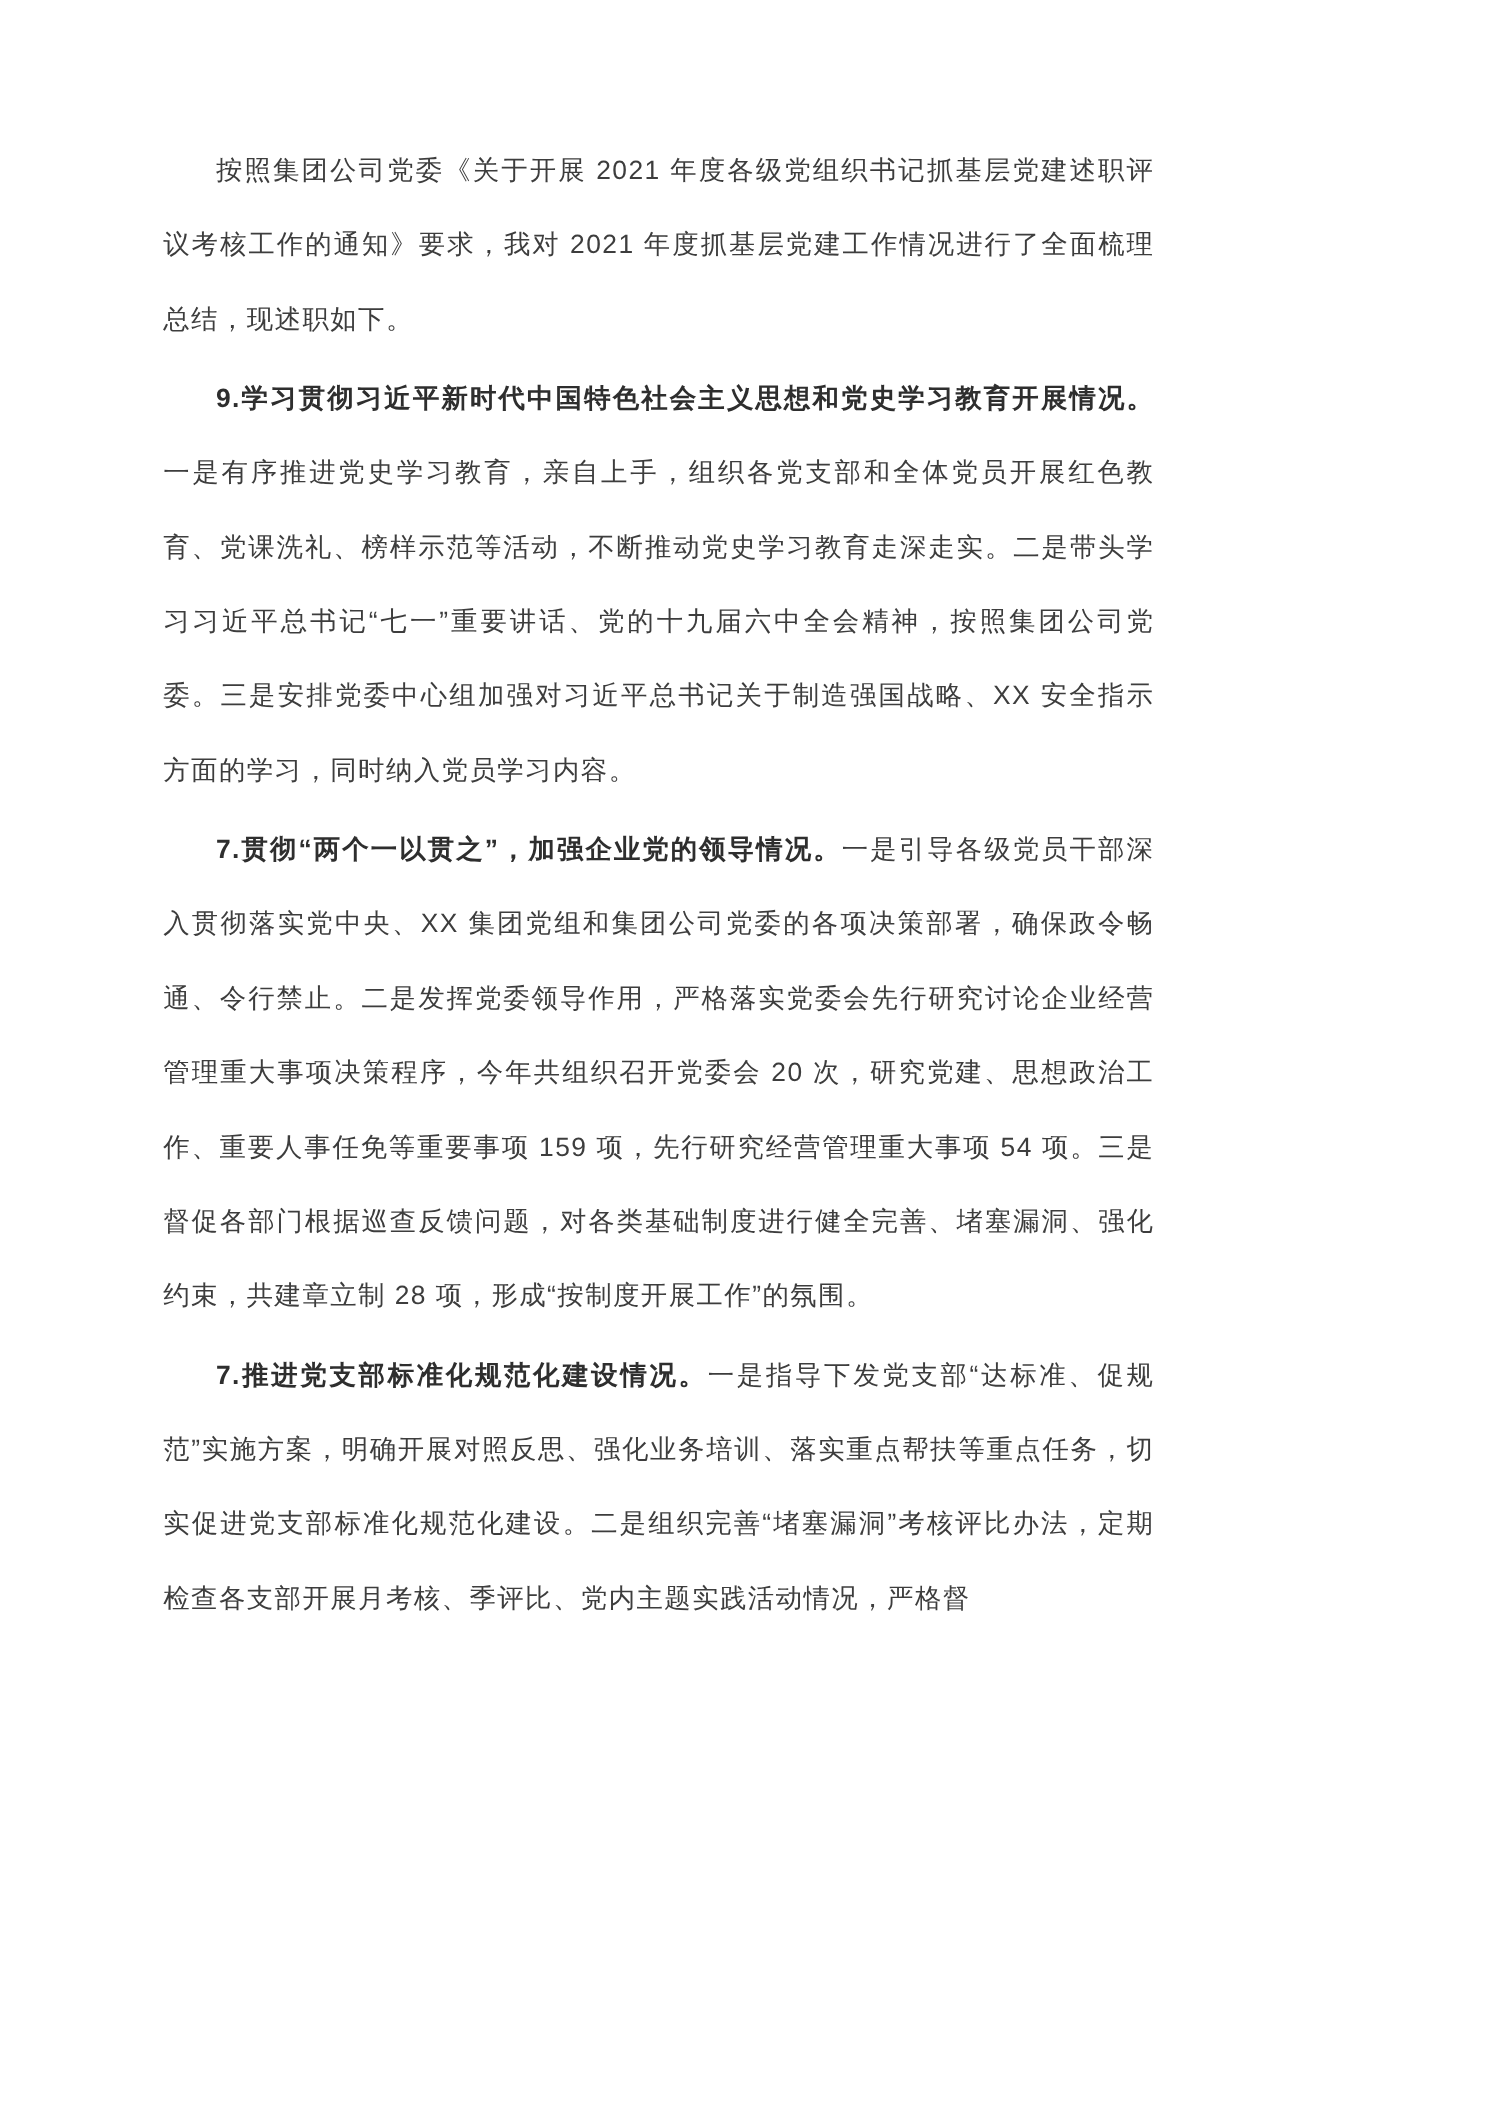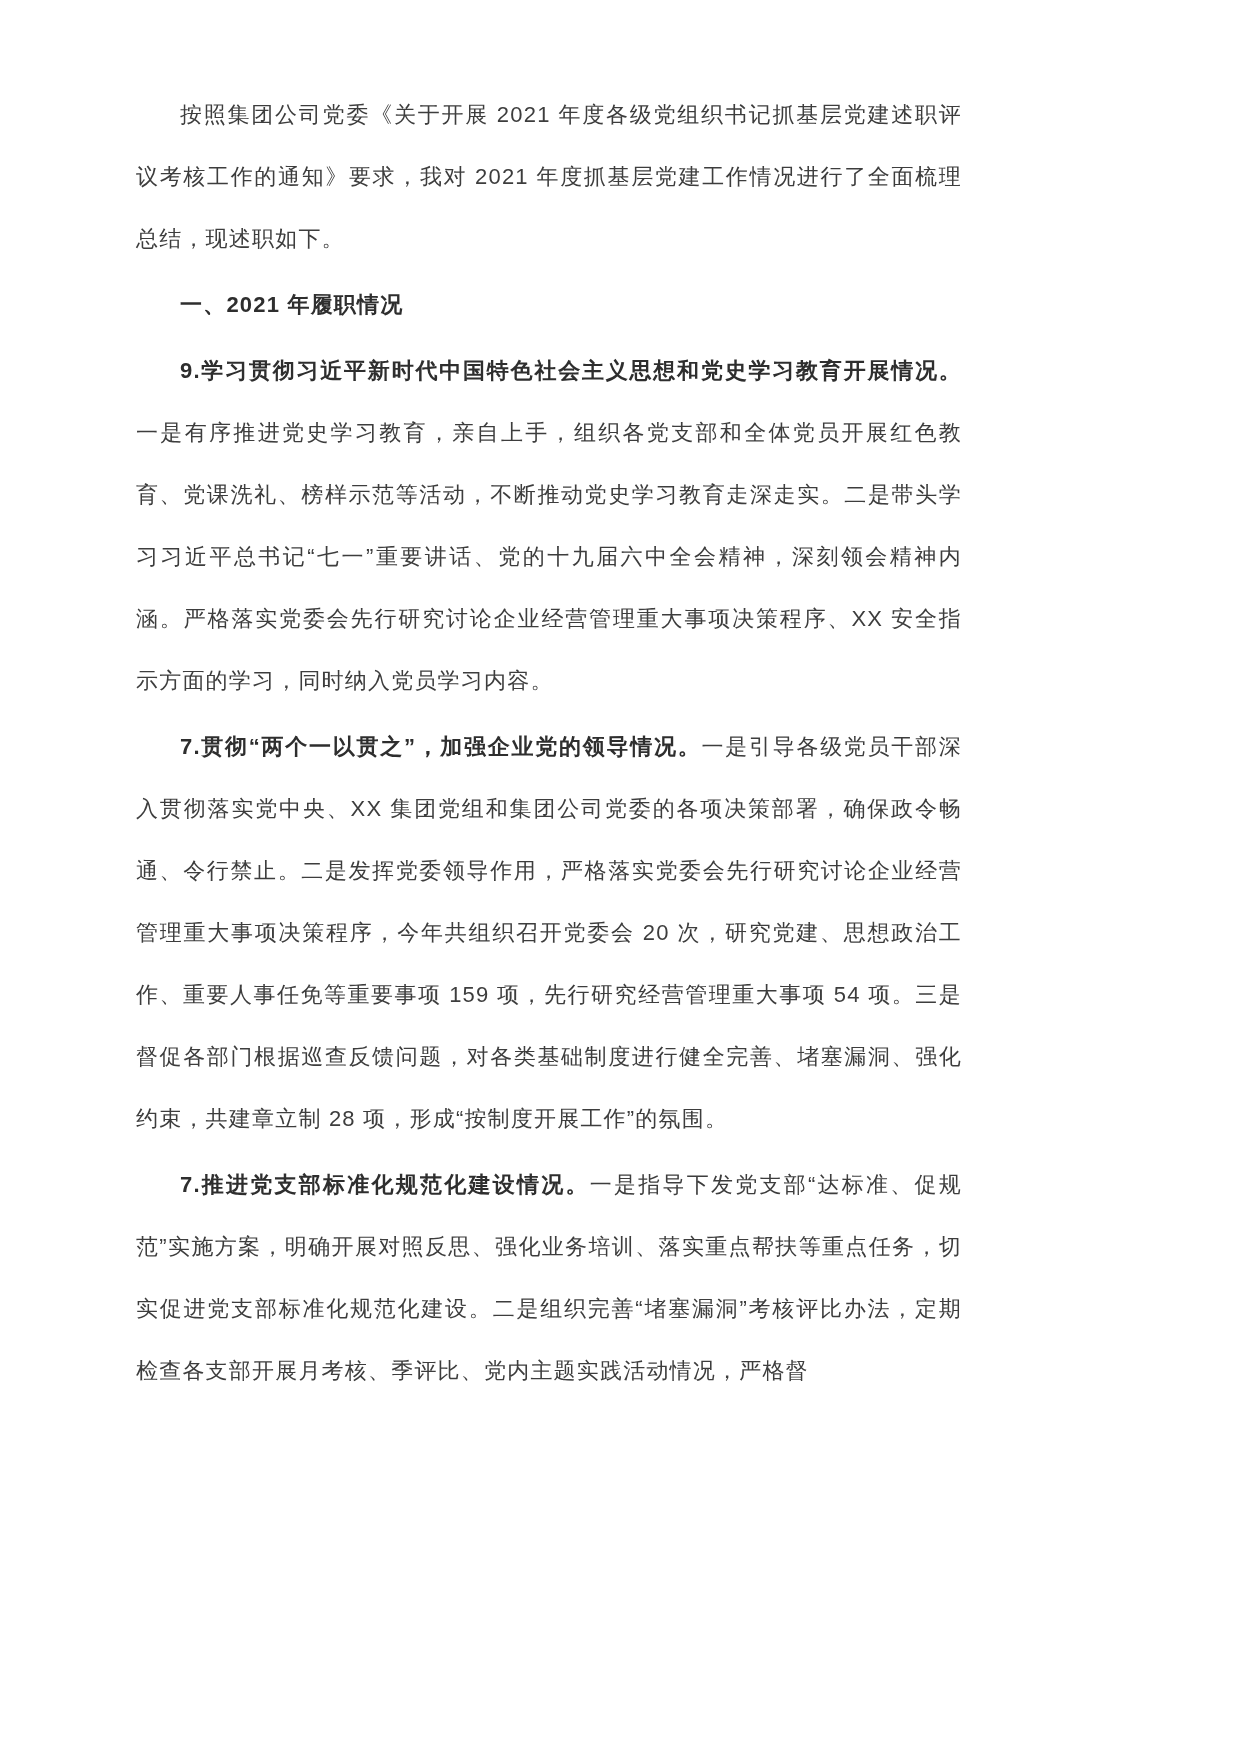--- a/index.html
+++ b/index.html
@@ -11,21 +11,21 @@
     height: 1754px;
     background: #f7f7f7;
     overflow: hidden;
     font-family: "Liberation Sans", "DejaVu Sans", sans-serif;
   }
   .page {
     box-sizing: border-box;
     width: 1240px;
     height: 1754px;
     background: #ffffff;
-    padding: 84px 278px 60px 136px;
+    padding: 111px 278px 60px 136px;
     overflow: hidden;
   }
   p.para {
     margin: 0 0 4px 0;
     font-size: 22px;
     line-height: 62px;
     letter-spacing: 1.2px;
     color: #3d3d3d;
     text-align: justify;
     text-indent: 2em;
@@ -39,18 +39,17 @@
     font-weight: 700;
     color: #2e2e2e;
   }
 </style>
 </head>
 <body>
 
 <div class="page">
   <div id="doc-content">
       <p class="para body"><span class="normal">按照集团公司党委《关于开展 2021 年度各级党组织书记抓基层党建述职评议考核工作的通知》要求，我对 2021 年度抓基层党建工作情况进行了全面梳理总结，现述职如下。</span></p>
-      <p class="para heading"><span class="bold">一、2021 年履职情况</span></p>
-      <p class="para body"><span class="bold">9.学习贯彻习近平新时代中国特色社会主义思想和党史学习教育开展情况。</span><span class="normal">一是有序推进党史学习教育，亲自上手，组织各党支部和全体党员开展红色教育、党课洗礼、榜样示范等活动，不断推动党史学习教育走深走实。二是带头学习习近平总书记“七一”重要讲话、党的十九届六中全会精神，深刻领会精神内涵。严格落实党委会先行研究讨论企业经营管理重大事项决策程序、XX 安全指示方面的学习，同时纳入党员学习内容。</span></p>
+      <p class="para body"><span class="bold">9.学习贯彻习近平新时代中国特色社会主义思想和党史学习教育开展情况。</span><span class="normal">一是有序推进党史学习教育，亲自上手，组织各党支部和全体党员开展红色教育、党课洗礼、榜样示范等活动，不断推动党史学习教育走深走实。二是带头学习习近平总书记“七一”重要讲话、党的十九届六中全会精神，按照集团公司党委。三是安排党委中心组加强对习近平总书记关于制造强国战略、XX 安全指示方面的学习，同时纳入党员学习内容。</span></p>
       <p class="para body"><span class="bold">7.贯彻“两个一以贯之”，加强企业党的领导情况。</span><span class="normal">一是引导各级党员干部深入贯彻落实党中央、XX 集团党组和集团公司党委的各项决策部署，确保政令畅通、令行禁止。二是发挥党委领导作用，严格落实党委会先行研究讨论企业经营管理重大事项决策程序，今年共组织召开党委会 20 次，研究党建、思想政治工作、重要人事任免等重要事项 159 项，先行研究经营管理重大事项 54 项。三是督促各部门根据巡查反馈问题，对各类基础制度进行健全完善、堵塞漏洞、强化约束，共建章立制 28 项，形成“按制度开展工作”的氛围。</span></p>
       <p class="para body"><span class="bold">7.推进党支部标准化规范化建设情况。</span><span class="normal">一是指导下发党支部“达标准、促规范”实施方案，明确开展对照反思、强化业务培训、落实重点帮扶等重点任务，切实促进党支部标准化规范化建设。二是组织完善“堵塞漏洞”考核评比办法，定期检查各支部开展月考核、季评比、党内主题实践活动情况，严格督</span></p>
     </div>
 </div>
 
 </body></html>

